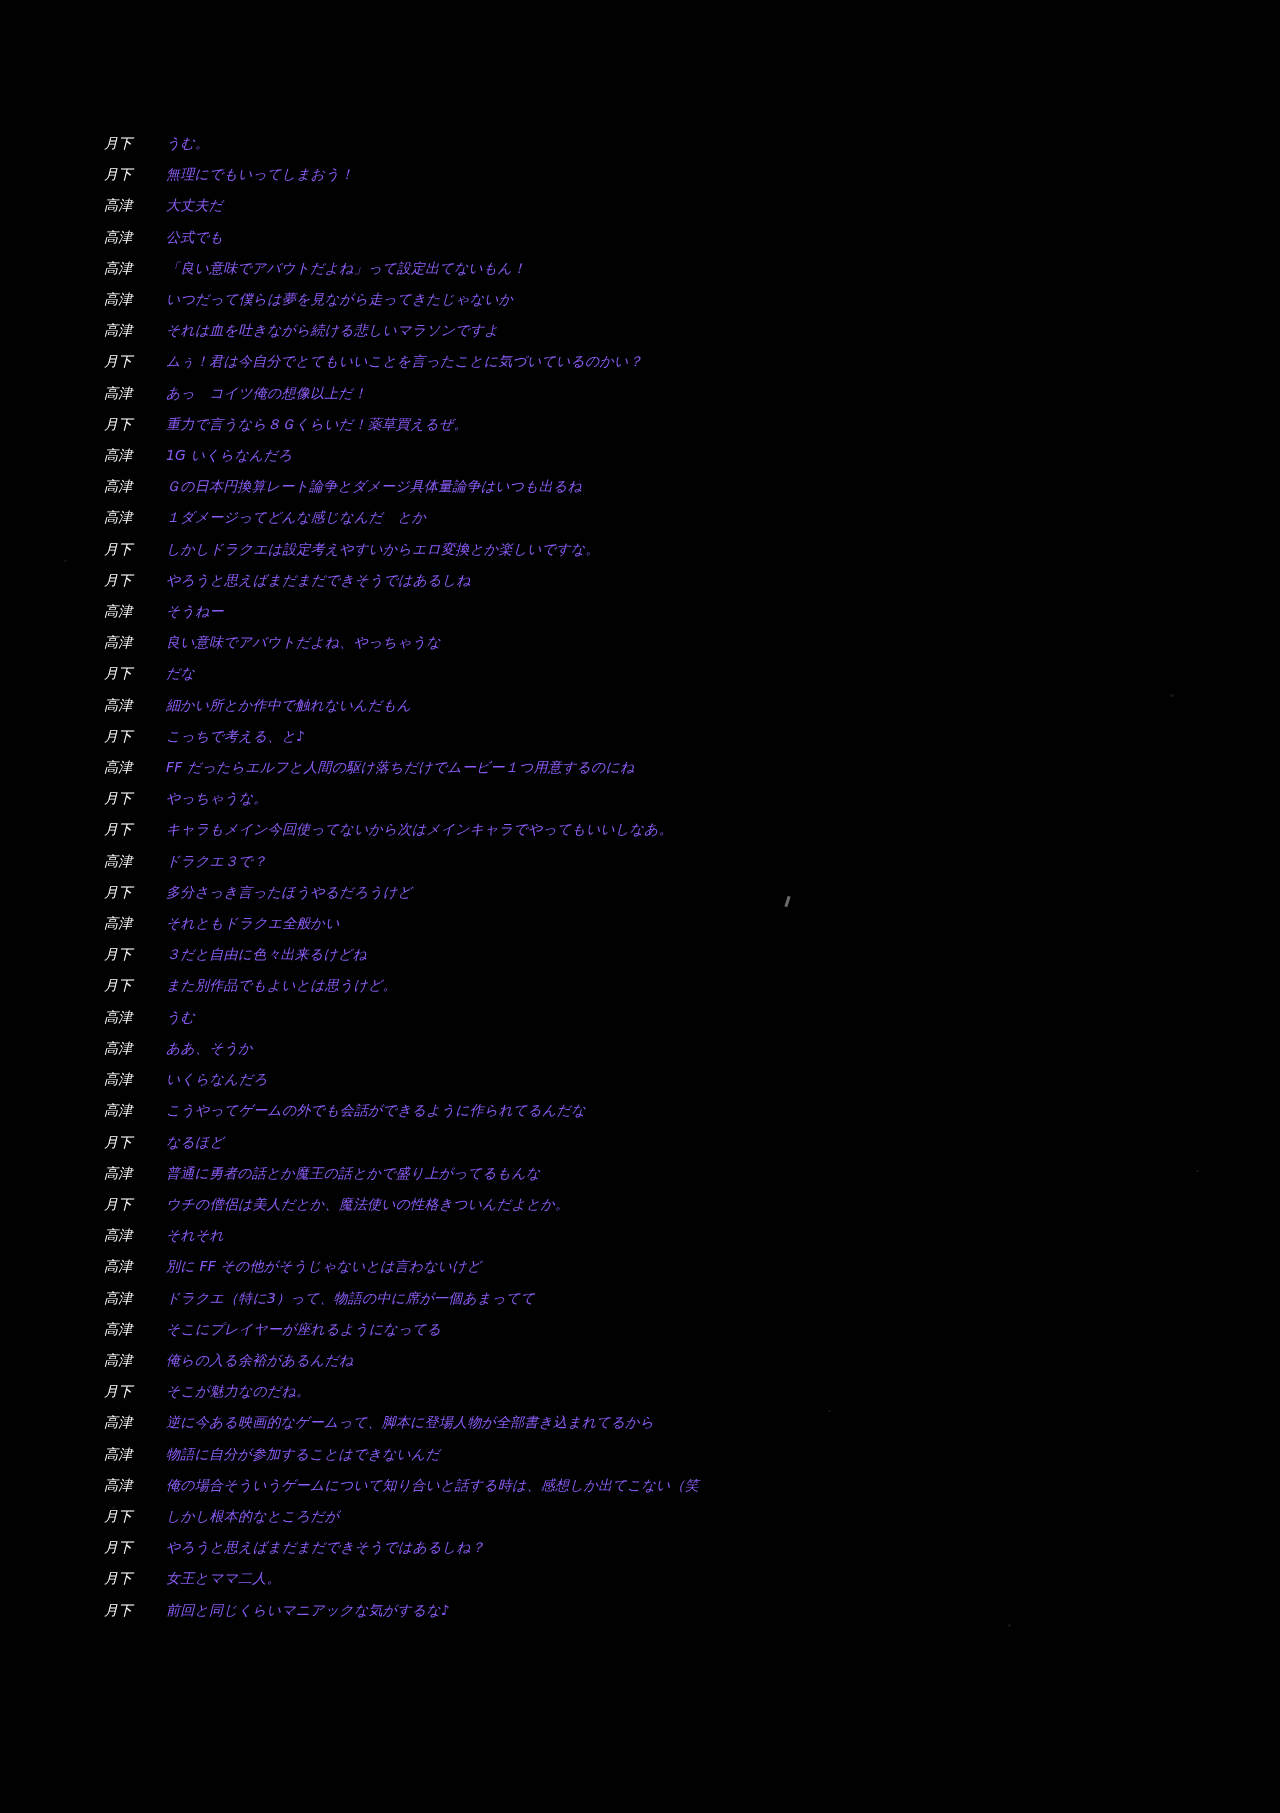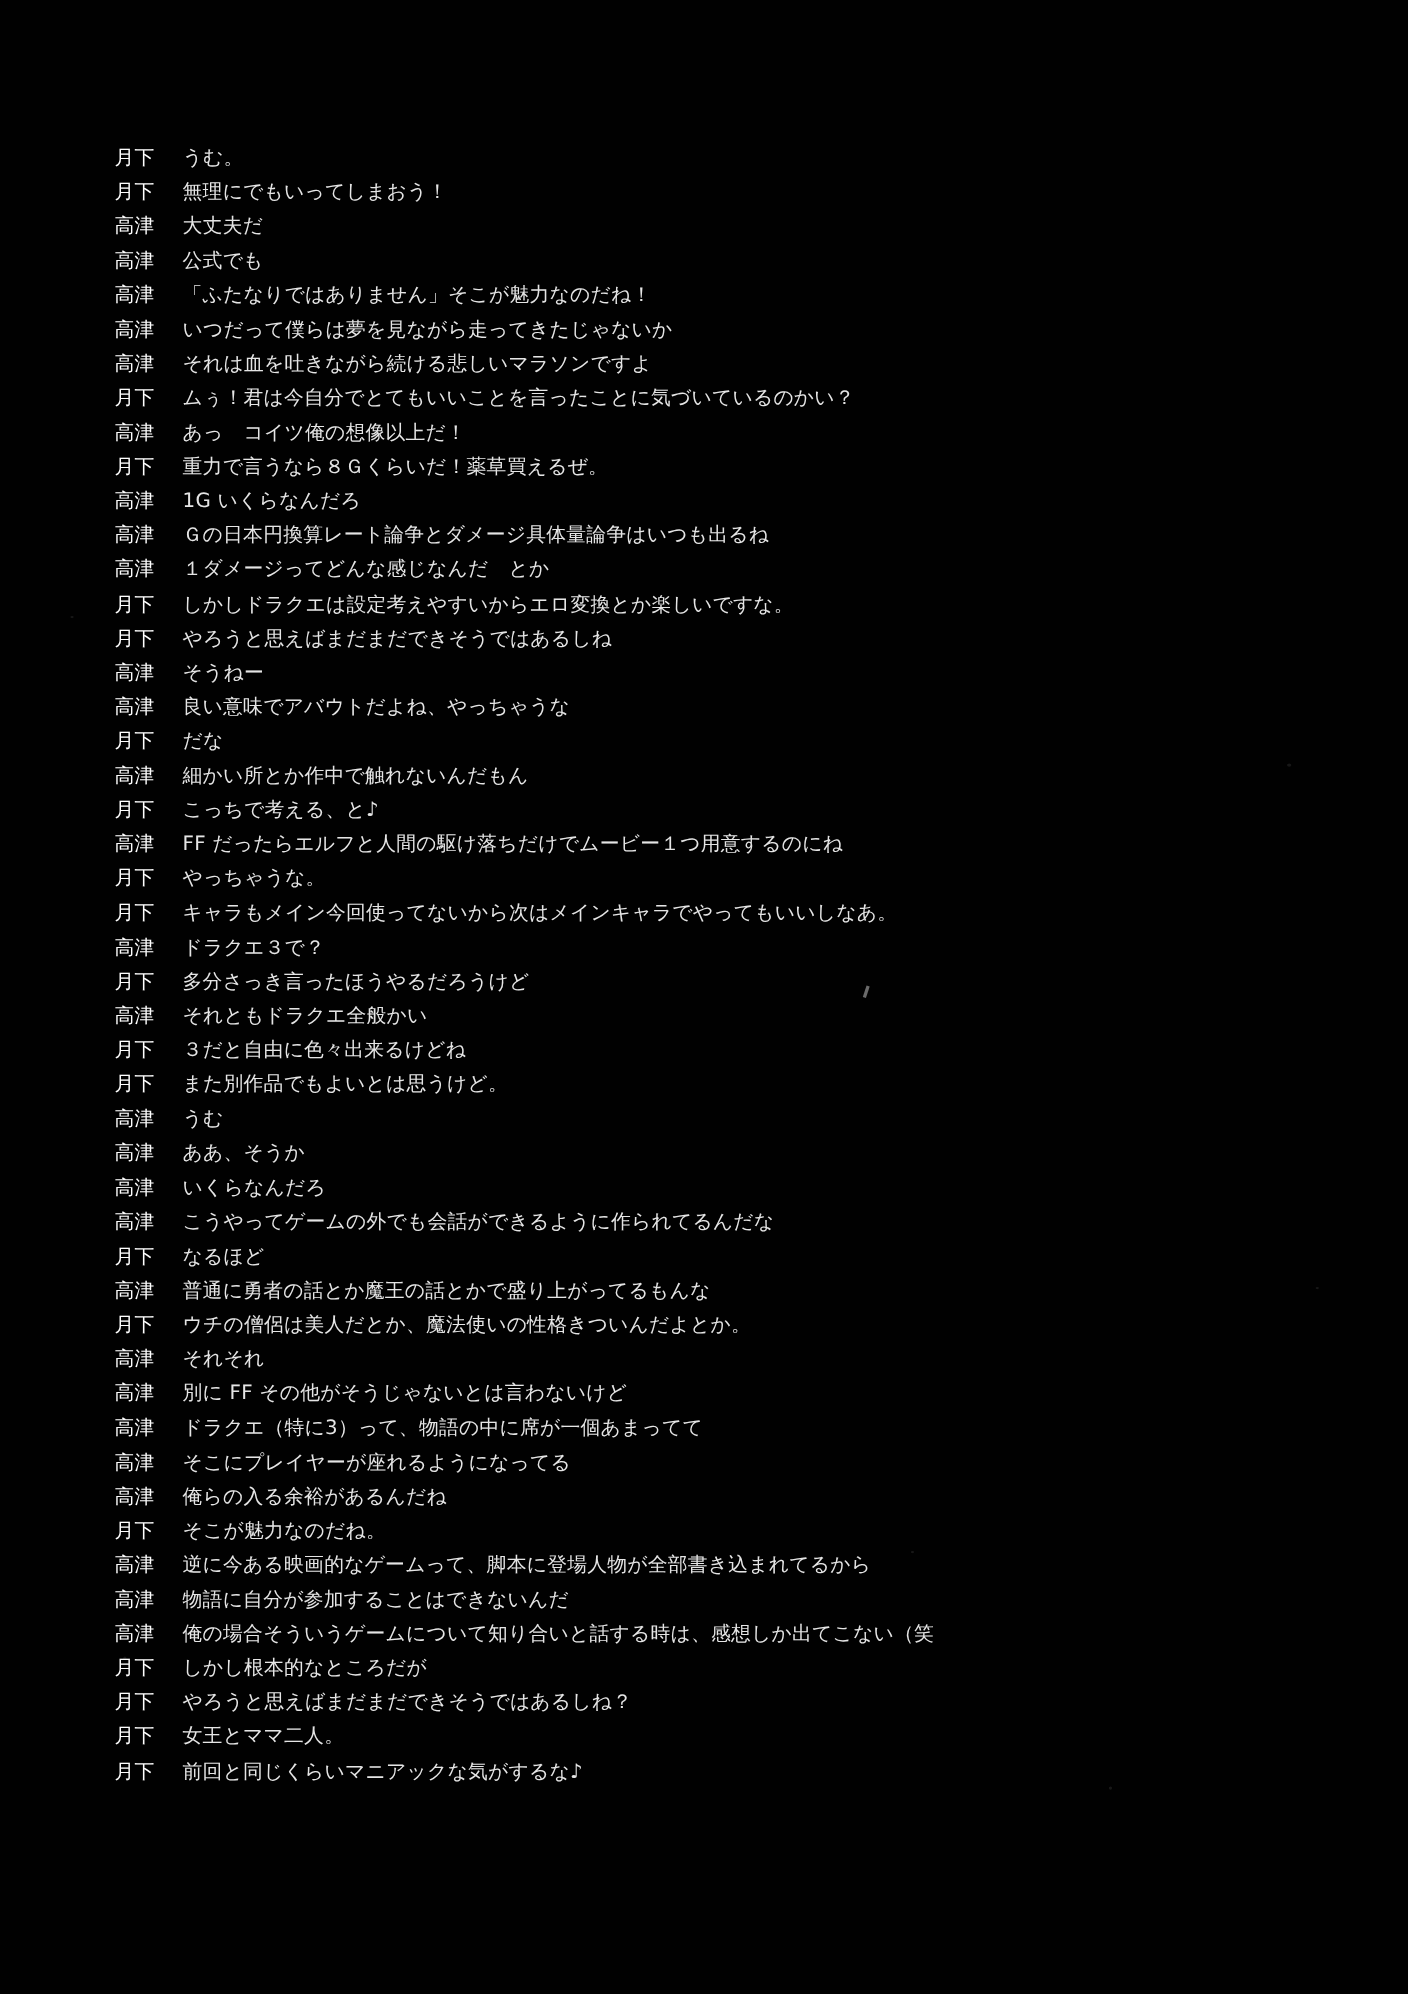--- a/index.html
+++ b/index.html
@@ -32,33 +32,34 @@
   #log {
     position: absolute;
     left: 104px;
     top: 128px;
     width: 1080px;
   }
   .line {
     display: flex;
     align-items: flex-start;
     color: #ffffff;
-    font-size: 18px;
+    font-size: 14px;
     line-height: 31.2px;
     white-space: pre;
     letter-spacing: 0.2px;
+    font-style: italic;
   }
   .speaker {
     flex: 0 0 auto;
     width: 62px;
     color: #ffffff;
   }
   .text {
     flex: 1 1 auto;
-    color: #e5e5e5;
+    color: #8b5cf6;
   }
   
   .mark {
     position: absolute;
     background: #8d8d8d;
     opacity: 0.75;
   }
 </style>
 </head>
 <body>
@@ -71,21 +72,21 @@
   <div class="speck" style="left:1196px; top:1170px; width:3px; height:2px;"></div>
   <div class="speck" style="left:828px; top:1410px; width:3px; height:2px;"></div>
   <div class="speck" style="left:1008px; top:1624px; width:3px; height:3px;"></div>
   <div class="speck" style="left:64px; top:560px; width:3px; height:2px;"></div>
 
   <div id="log">
       <div class="line"><span class="speaker">月下</span><span class="text">うむ。</span></div>
       <div class="line"><span class="speaker">月下</span><span class="text">無理にでもいってしまおう！</span></div>
       <div class="line"><span class="speaker">高津</span><span class="text">大丈夫だ</span></div>
       <div class="line"><span class="speaker">高津</span><span class="text">公式でも</span></div>
-      <div class="line"><span class="speaker">高津</span><span class="text">「ふたなりではありません」そこが魅力なのだね！</span></div>
+      <div class="line"><span class="speaker">高津</span><span class="text">「良い意味でアバウトだよね」って設定出てないもん！</span></div>
       <div class="line"><span class="speaker">高津</span><span class="text">いつだって僕らは夢を見ながら走ってきたじゃないか</span></div>
       <div class="line"><span class="speaker">高津</span><span class="text">それは血を吐きながら続ける悲しいマラソンですよ</span></div>
       <div class="line"><span class="speaker">月下</span><span class="text">ムぅ！君は今自分でとてもいいことを言ったことに気づいているのかい？</span></div>
       <div class="line"><span class="speaker">高津</span><span class="text">あっ　コイツ俺の想像以上だ！</span></div>
       <div class="line"><span class="speaker">月下</span><span class="text">重力で言うなら８Ｇくらいだ！薬草買えるぜ。</span></div>
       <div class="line"><span class="speaker">高津</span><span class="text">1G いくらなんだろ</span></div>
       <div class="line"><span class="speaker">高津</span><span class="text">Ｇの日本円換算レート論争とダメージ具体量論争はいつも出るね</span></div>
       <div class="line"><span class="speaker">高津</span><span class="text">１ダメージってどんな感じなんだ　とか</span></div>
       <div class="line"><span class="speaker">月下</span><span class="text">しかしドラクエは設定考えやすいからエロ変換とか楽しいですな。</span></div>
       <div class="line"><span class="speaker">月下</span><span class="text">やろうと思えばまだまだできそうではあるしね</span></div>

